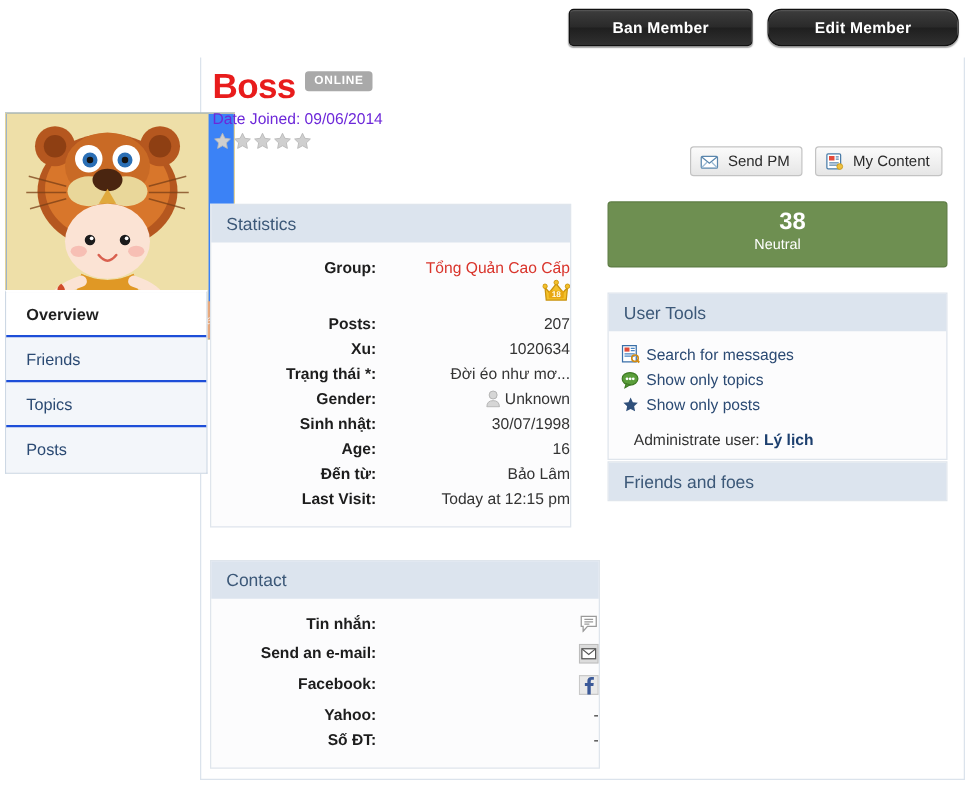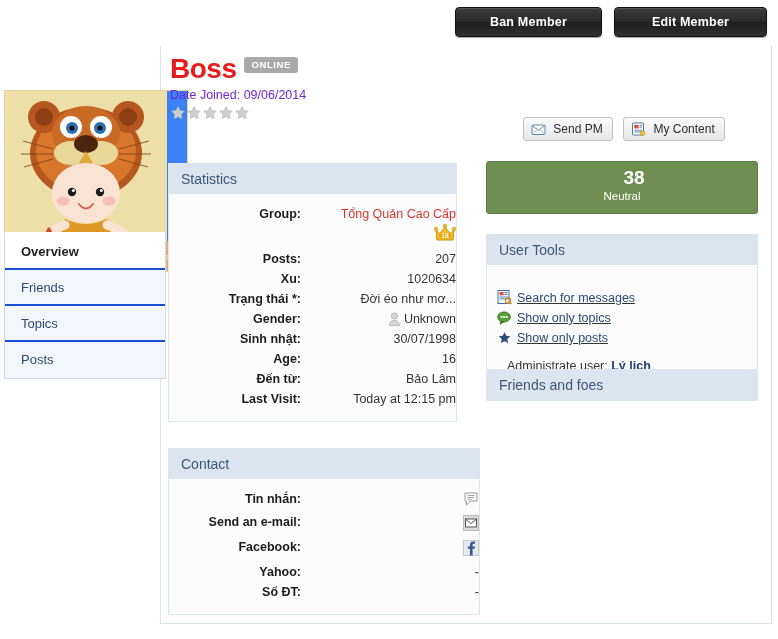--- a/index.html
+++ b/index.html
@@ -29,21 +29,21 @@
     font-size: 12.5px;
     font-weight: bold;
     letter-spacing: .2px;
     text-align: center;
     line-height: 28px;
     box-shadow: 0 1px 1px rgba(0,0,0,.35), inset 0 1px 0 rgba(255,255,255,.12);
     cursor: pointer;
     user-select: none;
   }
   .dark-btn.ban { left: 455px; width: 147px; }
-  .dark-btn.edit { left: 614px; width: 153px; }
+  .dark-btn.edit { left: 614px; width: 153px; border-radius: 11px; }
 
   
   .avatar-col {
     position: absolute; left: 4px; top: 46px;
     width: 162px;
   }
   .avatar-box {
     width: 184px; height: 182px;
     background: #3b82f6;
     position: relative;
@@ -119,21 +119,21 @@
   }
   .joined {
     margin-top: 4px;
     font-size: 12.5px;
     color: #6d28d9;
   }
   .stars { margin-top: 3px; line-height: 14px; }
   .stars svg { display: inline-block; vertical-align: top; }
 
   
-  .pm-row { position: absolute; left: 523px; top: 117px; text-align: center; }
+  .pm-row { position: absolute; left: 552px; top: 117px; text-align: center; }
   .light-btn {
     display: inline-block;
     height: 24px;
     line-height: 22px;
     padding: 0 9px 0 7px;
     background: linear-gradient(to bottom, #fbfbfb, #e6e6e6);
     border: 1px solid #c3c3c3;
     border-radius: 3px;
     color: #2b2b2b;
     font-size: 12px;
@@ -182,21 +182,21 @@
     border: 1px solid #5e7d44;
     border-radius: 3px;
     color: #ffffff;
     text-align: center;
     padding-top: 5px;
   }
   .rep-num { font-size: 19px; font-weight: bold; line-height: 22px; padding-left: 24px; }
   .rep-lbl { font-size: 11.5px; line-height: 14px; }
 
   .tools-panel { position: absolute; left: 486px; top: 234px; width: 272px; }
-  .tool-list { padding: 24px 0 4px 10px; text-decoration: underline; }
+  .tool-list { padding: 10px 0 4px 10px; }
   .tool-item {
     display: block;
     line-height: 18px;
     font-size: 12.5px;
     color: #2b4a73;
     text-decoration: none;
     margin-bottom: 2px;
     cursor: pointer;
     white-space: nowrap;
   }

